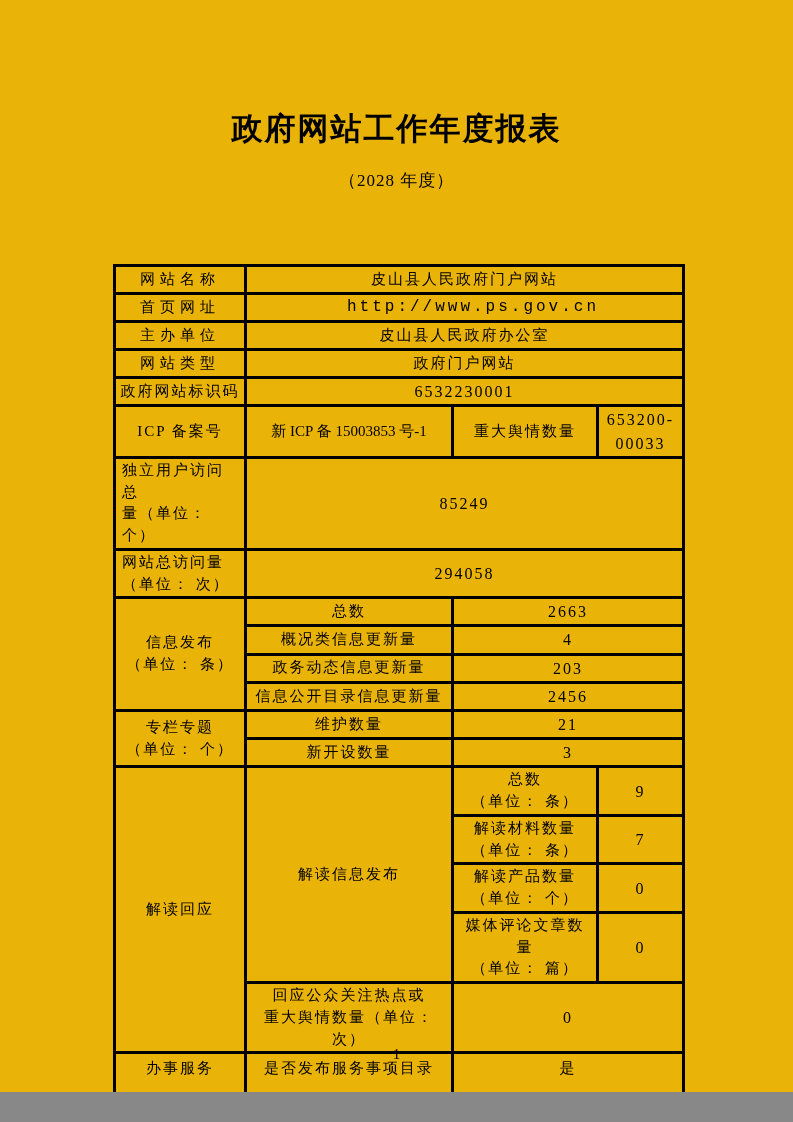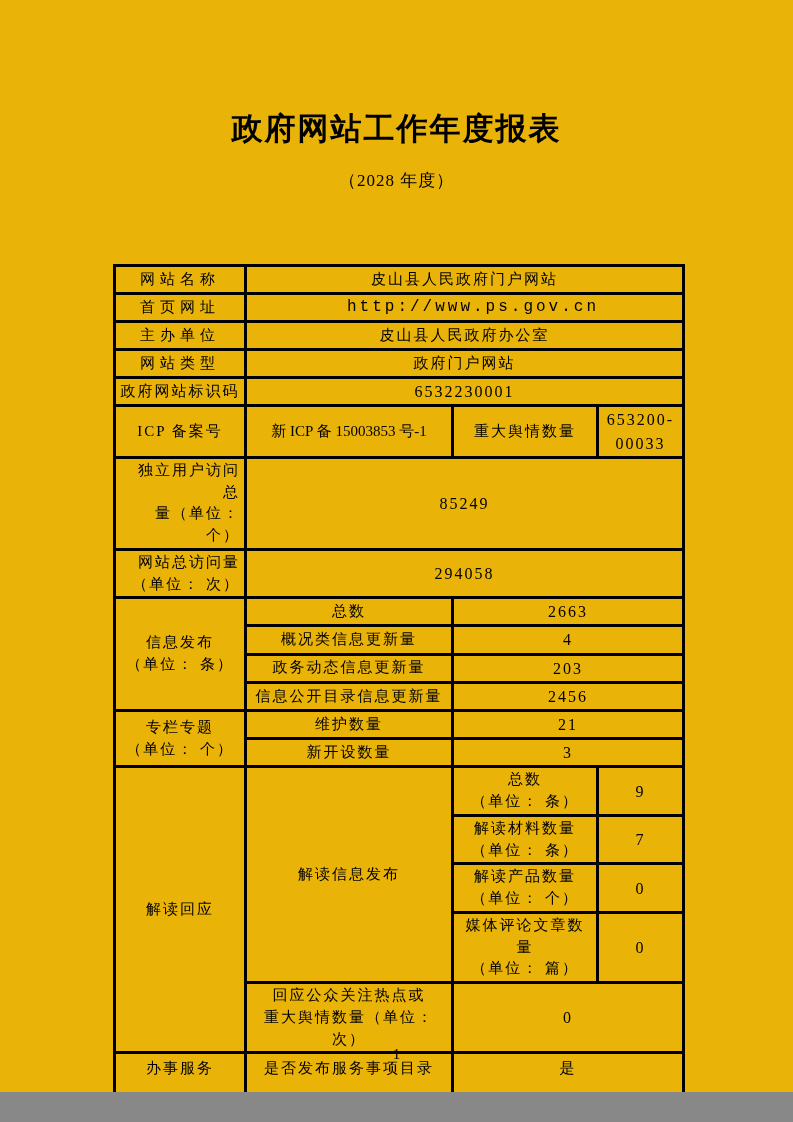--- a/index.html
+++ b/index.html
@@ -40,21 +40,21 @@
     text-align:center;
     vertical-align:middle;
     font-size:15px;
     line-height:1.45;
     padding:1px 4px;
     overflow:hidden;
   }
   .ls  { letter-spacing:2px;text-align:center; }
   .lsw { letter-spacing:5px; }
   .pre { white-space:pre-line;margin-top:36px; }
-  .left { text-align:right; padding-left:6px; }
+  .left { text-align:left; padding-left:6px; }
   .num { font-size:16px; letter-spacing:2px; }
   .mono { font-family:"Liberation Mono","DejaVu Sans Mono",monospace; font-size:16px; letter-spacing:3px;padding-left:21px; }
   .vtop { vertical-align:top; padding-top:4px;margin-top:21px; }
   .vbottom { vertical-align:bottom; padding-bottom:18px; }
   tr.rh28 { height:28px; }
   tr.rh27 { height:27px; }
   tr.rh45 { height:45px; }
   tr.rh46 { height:46px; }
   tr.rh47 { height:47px; }
   tr.rh49 { height:49px; }

